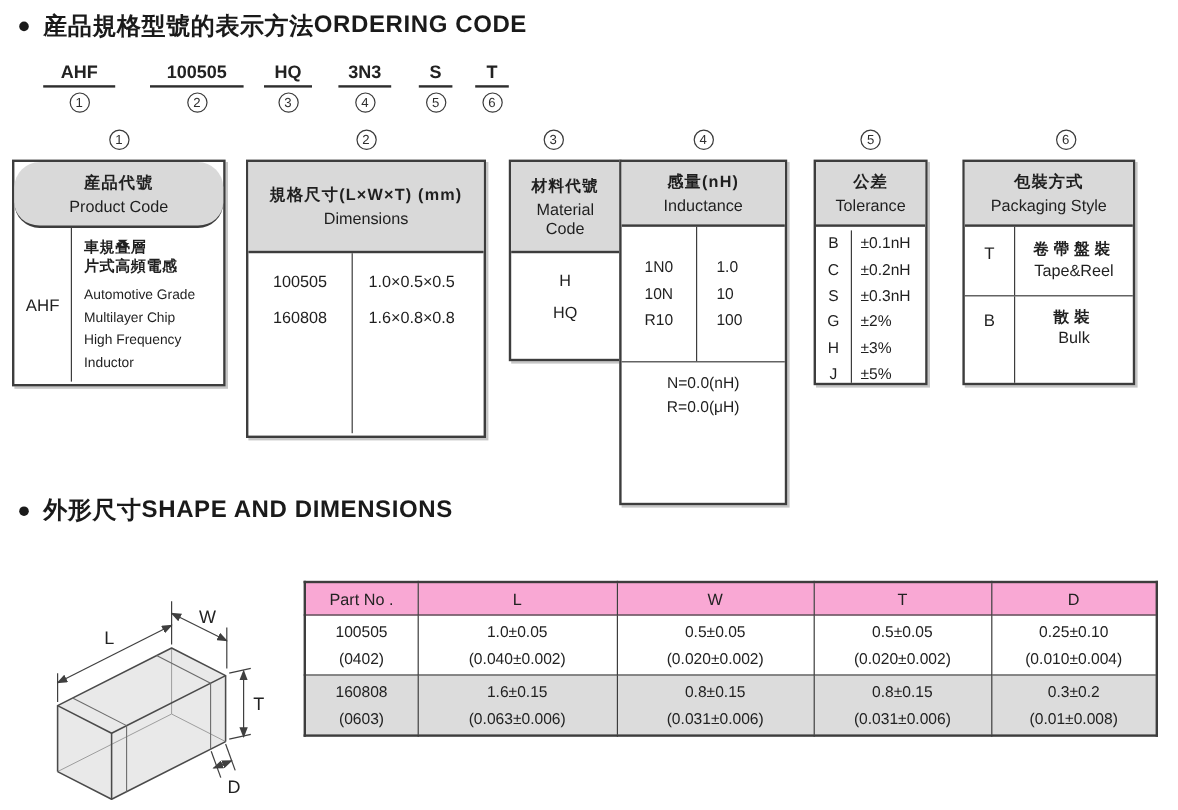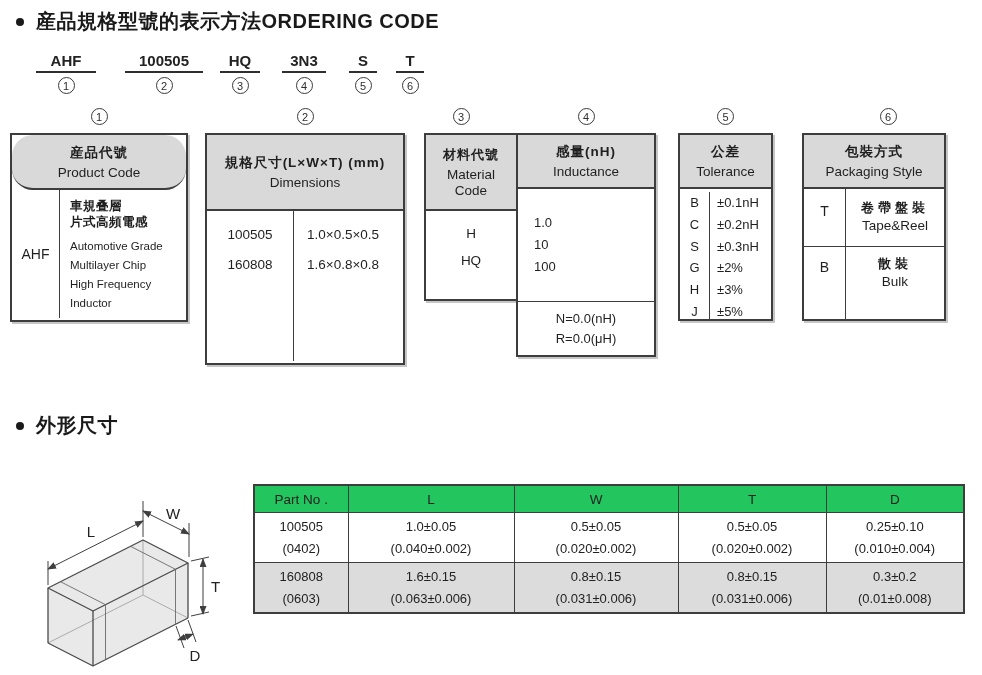--- a/index.html
+++ b/index.html
@@ -48,21 +48,21 @@
   .b6-letter{width:41px;display:flex;align-items:flex-start;justify-content:center;font-size:14px;}
   .b6-content{flex:1;text-align:center;}
   .b6-zh{font-size:13px;font-weight:bold;letter-spacing:4px;}
   .b6-en{font-size:13.5px;margin-top:1px;}
   
   .unit-label{position:absolute;font-size:11px;color:#ec4899;text-align:right;margin-top:28px;}
   
   .dim-table{position:absolute;border-collapse:collapse;table-layout:fixed;font-size:13px;color:#222;}
   .dim-table th,.dim-table td{border:1px solid #3d3d3d;text-align:center;padding:0;}
   .dim-table{border:2px solid #3d3d3d;}
-  .dim-table thead th{background:#22c55e;height:26px;font-weight:normal;font-size:13.5px;}
+  .dim-table thead th{background:#f9a8d4;height:26px;font-weight:normal;font-size:13.5px;}
   .dim-table tbody td{height:49px;}
   .dim-table .shaded td{background:#dcdcdc;}
   .cell-line{line-height:22px;}
   svg text{font-family:"Liberation Sans","DejaVu Sans",sans-serif;}
 </style>
 </head>
 <body>
 
 <div class="page">
 
@@ -146,26 +146,31 @@
       <div class="zh" style="font-size:13px;">材料代號</div>
       <div class="en">Material</div>
       <div class="en" style="margin-top:1px;">Code</div>
     </div>
     <div class="b3-codes">
       <div>H</div>
       <div>HQ</div>
     </div>
   </div>
 
-  <div class="codebox" style="left:516px;top:133px;width:140px;height:224px;">
+  <div class="codebox" style="left:516px;top:133px;width:140px;height:288px;">
     <div class="hdr" style="height:54px;">
       <div class="zh">感量(nH)</div>
       <div class="en">Inductance</div>
     </div>
     <div class="b4-mid">
+      <div class="b4-codes vline">
+        <div>1N0</div>
+        <div>10N</div>
+        <div>R10</div>
+      </div>
       <div class="b4-vals">
         <div>1.0</div>
         <div>10</div>
         <div>100</div>
       </div>
     </div>
     <div class="b4-note">
       <div>N=0.0(nH)</div>
       <div>R=0.0(μH)</div>
     </div>
@@ -213,20 +218,21 @@
       <div class="b6-content" style="padding-top:8px;">
         <div class="b6-zh">散裝</div>
         <div class="b6-en">Bulk</div>
       </div>
     </div>
   </div>
 
   <div class="sec-title" style="top:412px;">
     <span class="bullet"></span>
     <span>外形尺寸</span>
+      <span>SHAPE AND DIMENSIONS</span>
   </div>
 
   <div class="unit-label" style="left:700px;top:455px;width:263px;">unit：mm(inch)</div>
 
   <svg style="position:absolute;left:15px;top:495px;" width="235" height="180" viewBox="0 0 235 180">
     <defs>
       <marker id="ah" markerWidth="9" markerHeight="7" refX="8" refY="3.5" orient="auto-start-reverse">
         <path d="M0,0 L9,3.5 L0,7 z" fill="#3f3f3f"></path>
       </marker>
     </defs>

